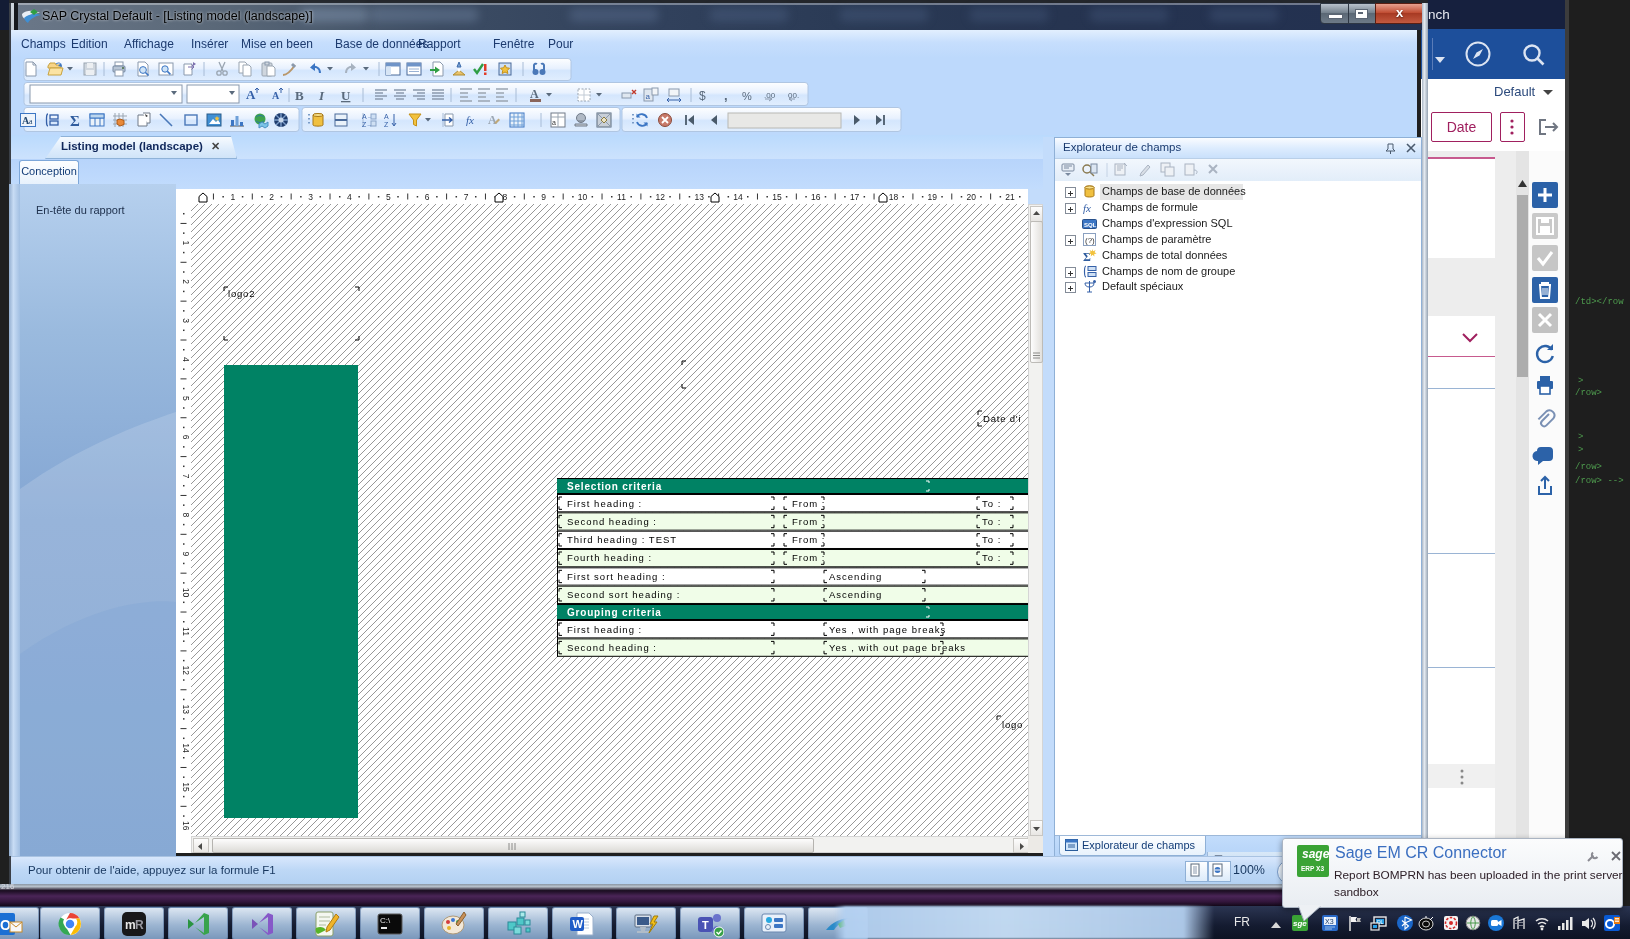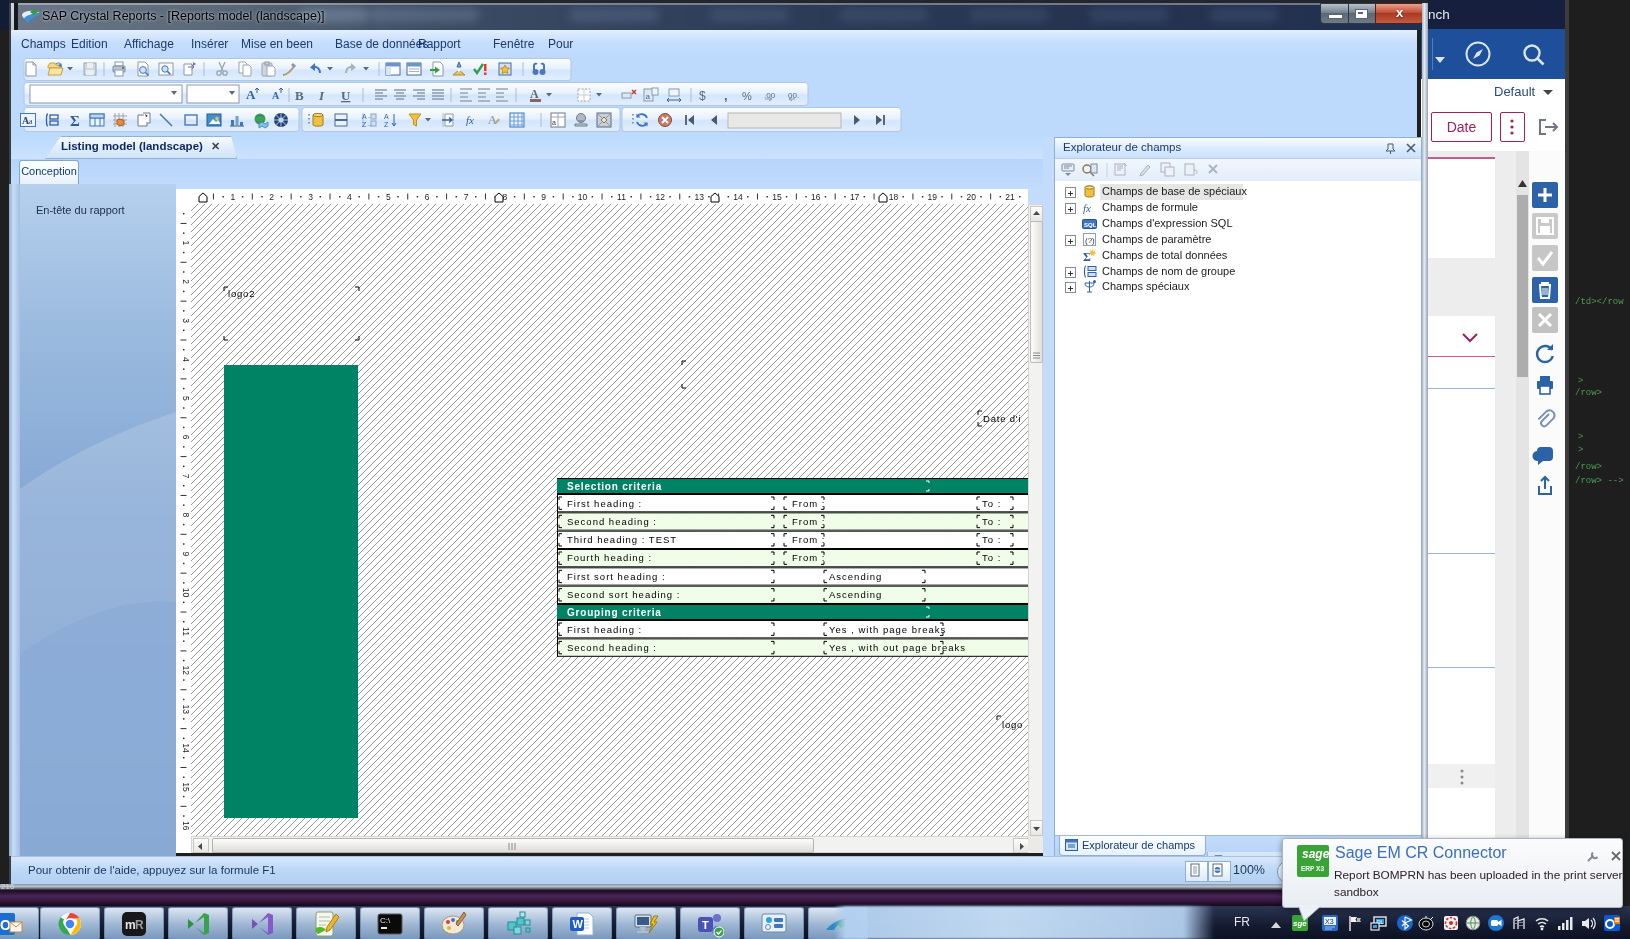--- a/index.html
+++ b/index.html
@@ -198,21 +198,21 @@
   <div class="abs" style="left:830px;top:8px;width:90px;height:14px;border-radius:7px;background:rgba(75,95,130,.4);filter:blur(4px);"></div>
   <div class="abs" style="left:960px;top:8px;width:80px;height:14px;border-radius:7px;background:rgba(70,90,125,.4);filter:blur(4px);"></div>
   <div class="abs" style="left:1080px;top:8px;width:80px;height:14px;border-radius:7px;background:rgba(70,90,125,.4);filter:blur(4px);"></div>
   <div class="abs" style="left:1200px;top:8px;width:70px;height:14px;border-radius:7px;background:rgba(70,90,125,.4);filter:blur(4px);"></div>
 
   <svg class="abs" style="left:11px;top:6px;" width="24" height="22" viewBox="0 0 24 22">
     <path d="M2 8 C6 4 14 4 20 7 C14 7 8 9 5 13 C3 12 2 10 2 8Z" fill="#e8eef5"></path>
     <path d="M4 12 C8 8 16 7 21 9 C15 10 10 13 8 17 C6 16 5 14 4 12Z" fill="#3f8fd4"></path>
     <path d="M14 3 L18 6 L14 9 L10 6 Z" fill="#2f9e44"></path>
   </svg>
-  <div class="abs" style="left:33px;top:9px;font-size:12.5px;color:#000;text-shadow:0 0 3px rgba(255,255,255,.8);">SAP Crystal Reports - [Reports model (landscape)]</div>
+  <div class="abs" style="left:33px;top:9px;font-size:12.5px;color:#000;text-shadow:0 0 3px rgba(255,255,255,.8);">SAP Crystal Default - [Listing model (landscape)]</div>
 
   <div class="abs" style="left:1311px;top:3px;width:28px;height:19px;background:linear-gradient(#b8c1cc,#76838f 45%,#5b6875 50%,#6d7a88);border:1px solid #2e3744;border-radius:0 0 0 4px;">
      <div class="abs" style="left:7px;top:10px;width:13px;height:3px;background:#fdfdfd;border:1px solid #5a6472;"></div>
   </div>
   <div class="abs" style="left:1339px;top:3px;width:26px;height:19px;background:linear-gradient(#b8c1cc,#76838f 45%,#5b6875 50%,#6d7a88);border:1px solid #2e3744;">
      <div class="abs" style="left:6px;top:5px;width:11px;height:8px;background:#fdfdfd;border:1px solid #5a6472;"></div>
      <div class="abs" style="left:9px;top:8px;width:5px;height:2px;background:#5a6472;"></div>
   </div>
   <div class="abs" style="left:1366px;top:3px;width:47px;height:19px;background:linear-gradient(#e8a08e,#c14f35 45%,#a83a23 50%,#c35a40);border:1px solid #5a1e12;border-radius:0 0 4px 0;
        color:#fff;font-weight:bold;font-size:13px;text-align:center;line-height:18px;text-shadow:0 1px 2px rgba(0,0,0,.5);">x</div>
@@ -1003,21 +1003,21 @@
   <div class="abs" style="left:0;top:43px;width:366px;height:640px;background:#fff;font-size:11px;color:#1a1a1a;">
     <div class="abs" style="left:45px;top:3px;width:143px;height:16px;background:#e6e6e6;"></div>
     <div id="tree">
         <div class="abs" style="left:10px;top:6px;width:9px;height:9px;border:1px solid #848c98;background:#fff;"><svg width="9" height="9">
             <path d="M2 4.5h5M4.5 2v5" stroke="#333"></path>
           </svg></div>
         <div class="abs" style="left:27px;top:3px;width:15px;height:15px;"><svg width="15" height="15">
             <path d="M3 3.5c0-2 9-2 9 0v8c0 2-9 2-9 0z" fill="#f0c040" stroke="#a87818"></path>
             <ellipse cx="7.5" cy="3.5" rx="4.5" ry="1.6" fill="#f8e08a" stroke="#a87818"></ellipse>
           </svg></div>
-        <div class="abs" style="left:47px;top:4px;">Champs de base de spéciaux</div>
+        <div class="abs" style="left:47px;top:4px;">Champs de base de données</div>
         <div class="abs" style="left:10px;top:21.9px;width:9px;height:9px;border:1px solid #848c98;background:#fff;"><svg width="9" height="9">
             <path d="M2 4.5h5M4.5 2v5" stroke="#333"></path>
           </svg></div>
         <div class="abs" style="left:27px;top:18.9px;width:15px;height:15px;"><svg width="15" height="15">
             <text x="1" y="12" font-size="11" font-style="italic" fill="#3560a8" font-family="Liberation Serif">fx</text>
           </svg></div>
         <div class="abs" style="left:47px;top:19.9px;">Champs de formule</div>
         <div class="abs" style="left:27px;top:34.8px;width:15px;height:15px;"><svg width="15" height="15">
             <rect x="0.5" y="3.5" width="14" height="9" rx="1" fill="#3c76c4" stroke="#28508a"></rect>
             <text x="2" y="10.5" font-size="6" fill="#fff" font-weight="bold">SQL</text>
@@ -1045,21 +1045,21 @@
             <rect x="6" y="8.5" width="8" height="4" fill="#cfe0f4" stroke="#3560a8"></rect>
           </svg></div>
         <div class="abs" style="left:47px;top:83.5px;">Champs de nom de groupe</div>
         <div class="abs" style="left:10px;top:101.4px;width:9px;height:9px;border:1px solid #848c98;background:#fff;"><svg width="9" height="9">
             <path d="M2 4.5h5M4.5 2v5" stroke="#333"></path>
           </svg></div>
         <div class="abs" style="left:27px;top:98.4px;width:15px;height:15px;"><svg width="15" height="15">
             <path d="M7.5 2v11M3 4h9M3 4c0 3 2 4 4.5 4S12 7 12 4M5 13h5" stroke="#3560a8" fill="none"></path>
             <circle cx="12.5" cy="2.5" r="1.5" fill="#3560a8"></circle>
           </svg></div>
-        <div class="abs" style="left:47px;top:99.4px;">Champs spéciaux</div>
+        <div class="abs" style="left:47px;top:99.4px;">Default spéciaux</div>
       </div>
   </div>
 
   <div class="abs" style="left:0;top:697px;width:366px;height:20px;background:linear-gradient(#c2dcfb,#b6d4f8);border-top:1px solid #9db8d8;">
     <div class="abs" style="left:4px;top:0px;width:145px;height:19px;background:linear-gradient(#fdfeff,#e8f2fc);border:1px solid #8fb0d6;border-top:none;border-radius:0 0 4px 4px;">
       <svg class="abs" style="left:5px;top:3px;" width="13" height="12">
           <rect x="0.5" y="0.5" width="12" height="11" fill="#cfe4fa" stroke="#2a5c9a"></rect>
           <rect x="0.5" y="0.5" width="12" height="3" fill="#3c76c4"></rect>
           <path d="M3 6h7M3 8h7" stroke="#2a5c9a"></path>
         </svg>

